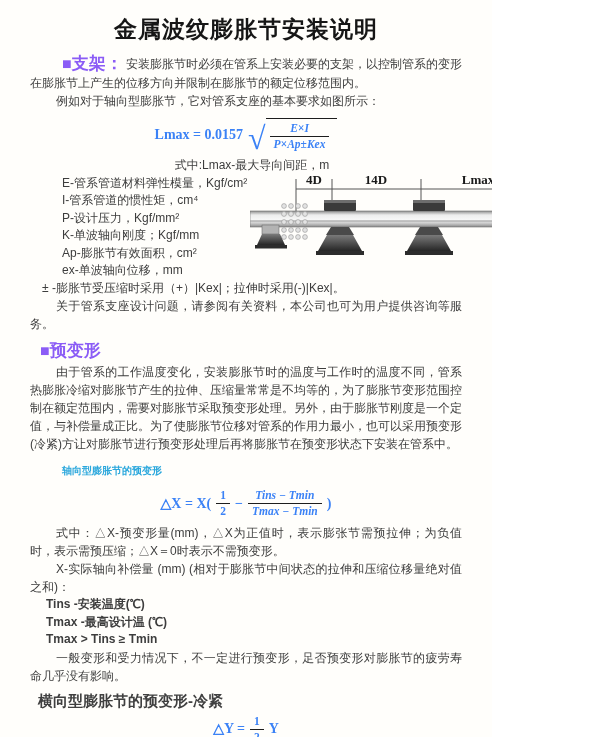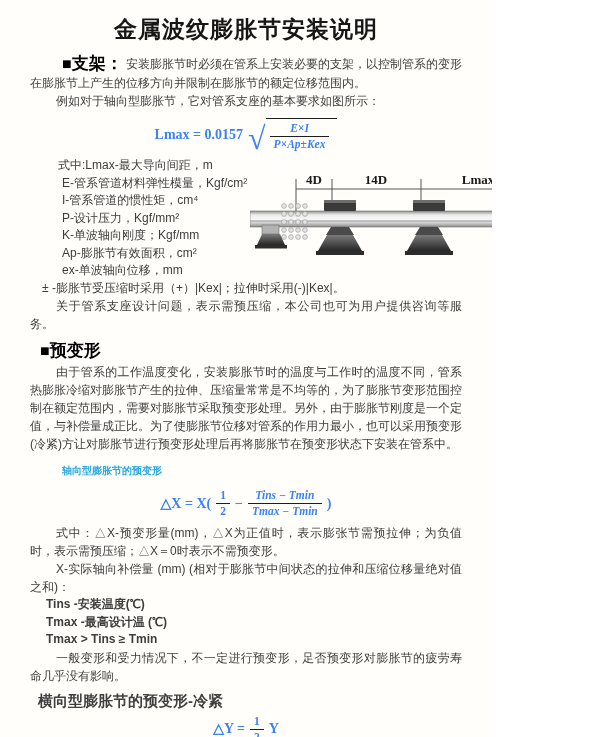--- a/index.html
+++ b/index.html
@@ -11,28 +11,28 @@
   }
   .content { padding:0 30px; }
   .doc-title {
     margin:14px 0 10px; text-align:center;
     font-size:23px; line-height:30px; font-weight:bold; color:#161616;
     letter-spacing:1px;
   }
   .body-para { margin:0; text-align:justify; }
   .indent1 { text-indent:26px; }
   .hang { text-indent:32px; }
-  .sec-head { font-size:17px; line-height:20px; font-weight:bold; color:#000000; vertical-align:-1px; }
+  .sec-head { font-size:17px; line-height:20px; font-weight:bold; color:#8b5cf6; vertical-align:-1px; }
   .sec-head .sq { font-size:16px; }
   .sec-block { margin:8px 0 2px 10px; }
   .sub-head { margin:8px 0 2px 32px; font-size:10px; line-height:20px; font-weight:bold; color:#2aa7dc; }
   .sub-head2 { margin:6px 0 2px 8px; font-size:15px; line-height:20px; font-weight:bold; color:#404040; }
 
   .defs { margin-top:4px; line-height:17.5px; }
-  .defs .lead { margin-left:28px; }
+  .defs .lead { margin-left:12px;text-align:center; }
   .defs .d-item { margin-left:32px; }
   .defs .sign { margin-left:12px; }
 
   .temps { line-height:17.5px; }
   .temps .t-item { margin-left:16px;font-weight:bold; }
 
   
   .formula-row { display:flex; justify-content:center; align-items:center; margin:8px 0 6px; }
   .formula {
     font-family:"Liberation Serif", serif; font-weight:bold; color:#3b82f6;
@@ -82,21 +82,21 @@
     <div class="defs">
       <div class="lead">式中:Lmax-最大导向间距，m</div>
       <div class="d-item">E-管系管道材料弹性模量，Kgf/cm²</div>
       <div class="d-item">I-管系管道的惯性矩，cm⁴</div>
       <div class="d-item">P-设计压力，Kgf/mm²</div>
       <div class="d-item">K-单波轴向刚度；Kgf/mm</div>
       <div class="d-item">Ap-膨胀节有效面积，cm²</div>
       <div class="d-item">ex-单波轴向位移，mm</div>
       <div class="sign">± -膨胀节受压缩时采用（+）|Kex|；拉伸时采用(-)|Kex|。</div>
     </div>
-    <p class="body-para indent1">关于管系支座设计问题，表示需预压缩，本公司也可为用户提供咨询等服务。</p>
+    <p class="body-para indent1">关于管系支座设计问题，请参阅有关资料，本公司也可为用户提供咨询等服务。</p>
 
     <div class="sec-head sec-block"><span class="sq">■</span><span>预变形</span></div>
     <p class="body-para indent1">由于管系的工作温度变化，安装膨胀节时的温度与工作时的温度不同，管系热膨胀冷缩对膨胀节产生的拉伸、压缩量常常是不均等的，为了膨胀节变形范围控制在额定范围内，需要对膨胀节采取预变形处理。另外，由于膨胀节刚度是一个定值，与补偿量成正比。为了使膨胀节位移对管系的作用力最小，也可以采用预变形(冷紧)方让对膨胀节进行预变形处理后再将膨胀节在预变形状态下安装在管系中。</p>
 
     <div class="sub-head">轴向型膨胀节的预变形</div>
     <div class="formula-row">
       <span class="formula">
         <span>△X = X(</span>
         <span class="frac">
           <span class="fnum">1</span>

